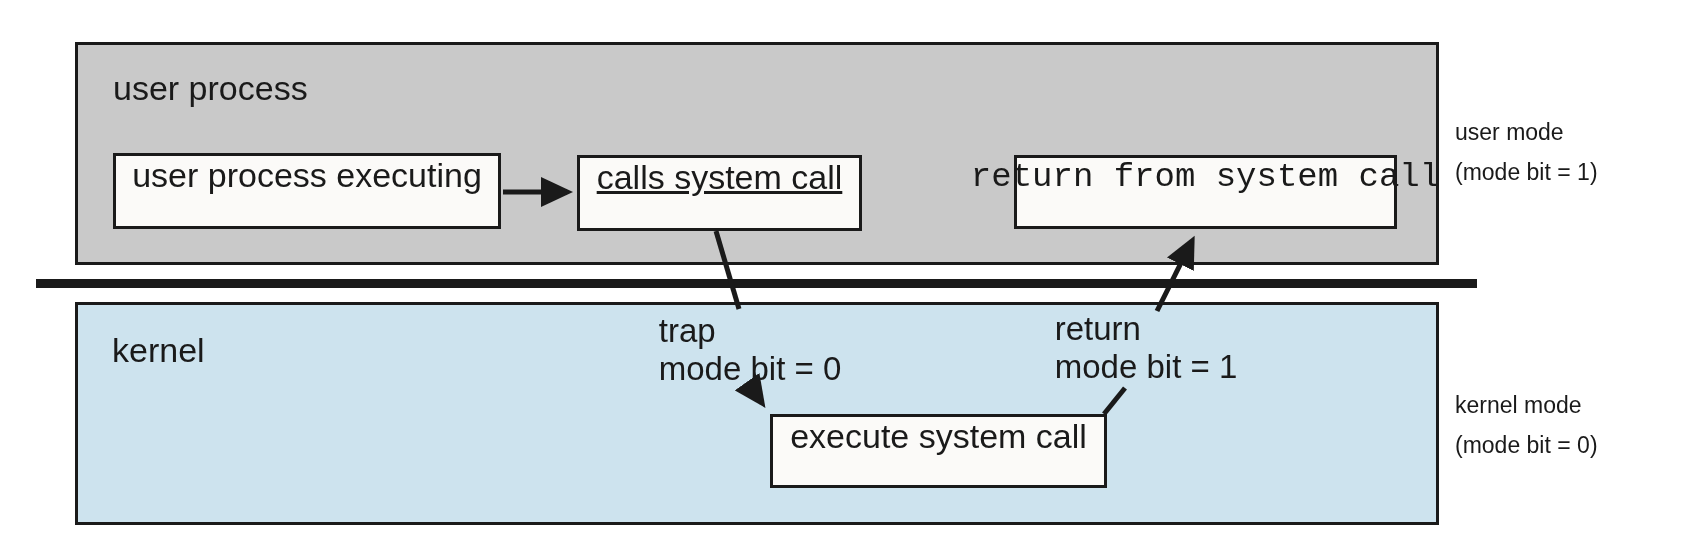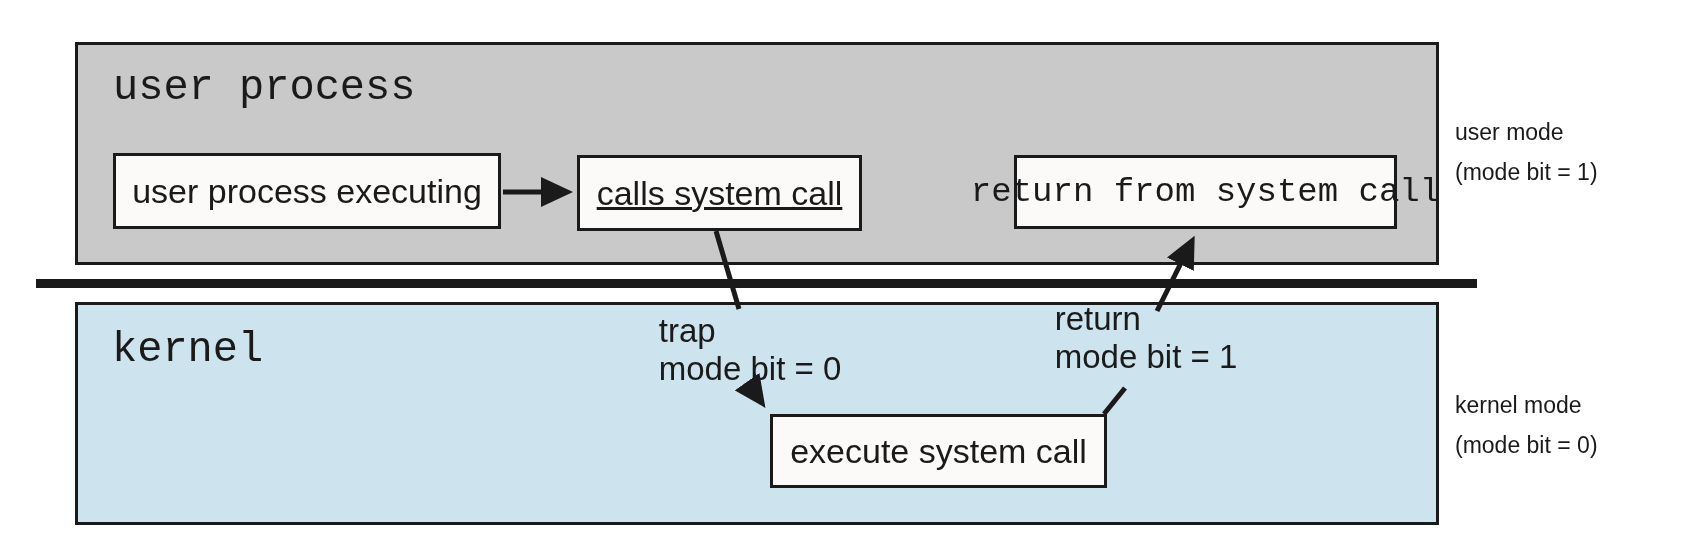--- a/index.html
+++ b/index.html
@@ -12,38 +12,38 @@
   *{margin:0;padding:0;box-sizing:border-box;}
   html,body{
     width:1708px;height:560px;background:var(--bg);
     font-family:"Liberation Sans","DejaVu Sans",sans-serif;
     color:var(--line);
   }
   .stage{position:relative;width:1708px;height:560px;overflow:hidden;}
   .region{position:absolute;border:3px solid var(--line);}
   .region.user{left:75px;top:42px;width:1364px;height:223px;background:var(--user-fill);}
   .region.kernel{left:75px;top:302px;width:1364px;height:223px;background:var(--kernel-fill);}
-  .region-title{position:absolute;font-size:42px;line-height:36px;white-space:nowrap;font-family:Liberation Mono, monospace;}
+  .region-title{position:absolute;font-size:34px;line-height:36px;white-space:nowrap;}
   .title-user{left:113px;top:70px;}
   .title-kernel{left:112px;top:332px;}
   .node{
     position:absolute;border:3px solid var(--line);background:var(--box-fill);
-    display:flex;align-items:center;justify-content:center;
+    display:flex;justify-content:center;
     font-size:34px;white-space:nowrap;
   }
   .node.executing{left:113px;top:153px;width:388px;height:76px;}
   .node.calls{left:577px;top:155px;width:285px;height:76px;text-decoration:underline;}
   .node.return-from{left:1014px;top:155px;width:383px;height:74px;font-family:Liberation Mono, monospace;}
   .node.execute{left:770px;top:414px;width:337px;height:74px;}
   .annot{
     position:absolute;text-align:left;font-size:33px;line-height:38px;
     white-space:nowrap;transform:translateX(-50%);
   }
   .annot.trap{left:750px;top:312px;}
-  .annot.ret{left:1146px;top:300px;}
+  .annot.ret{left:1146px;top:310px;}
   .mode-label{
     position:absolute;font-size:23px;line-height:40px;white-space:nowrap;text-align:left;
   }
   .mode-label.user-mode{left:1455px;top:112px;}
   .mode-label.kernel-mode{left:1455px;top:372px;margin-top:13px;}
   .divider{position:absolute;left:36px;top:279px;width:1441px;height:9px;background:var(--line);}
   svg.overlay{position:absolute;left:0;top:0;width:1708px;height:560px;pointer-events:none;}
 </style>
 </head>
 <body>

